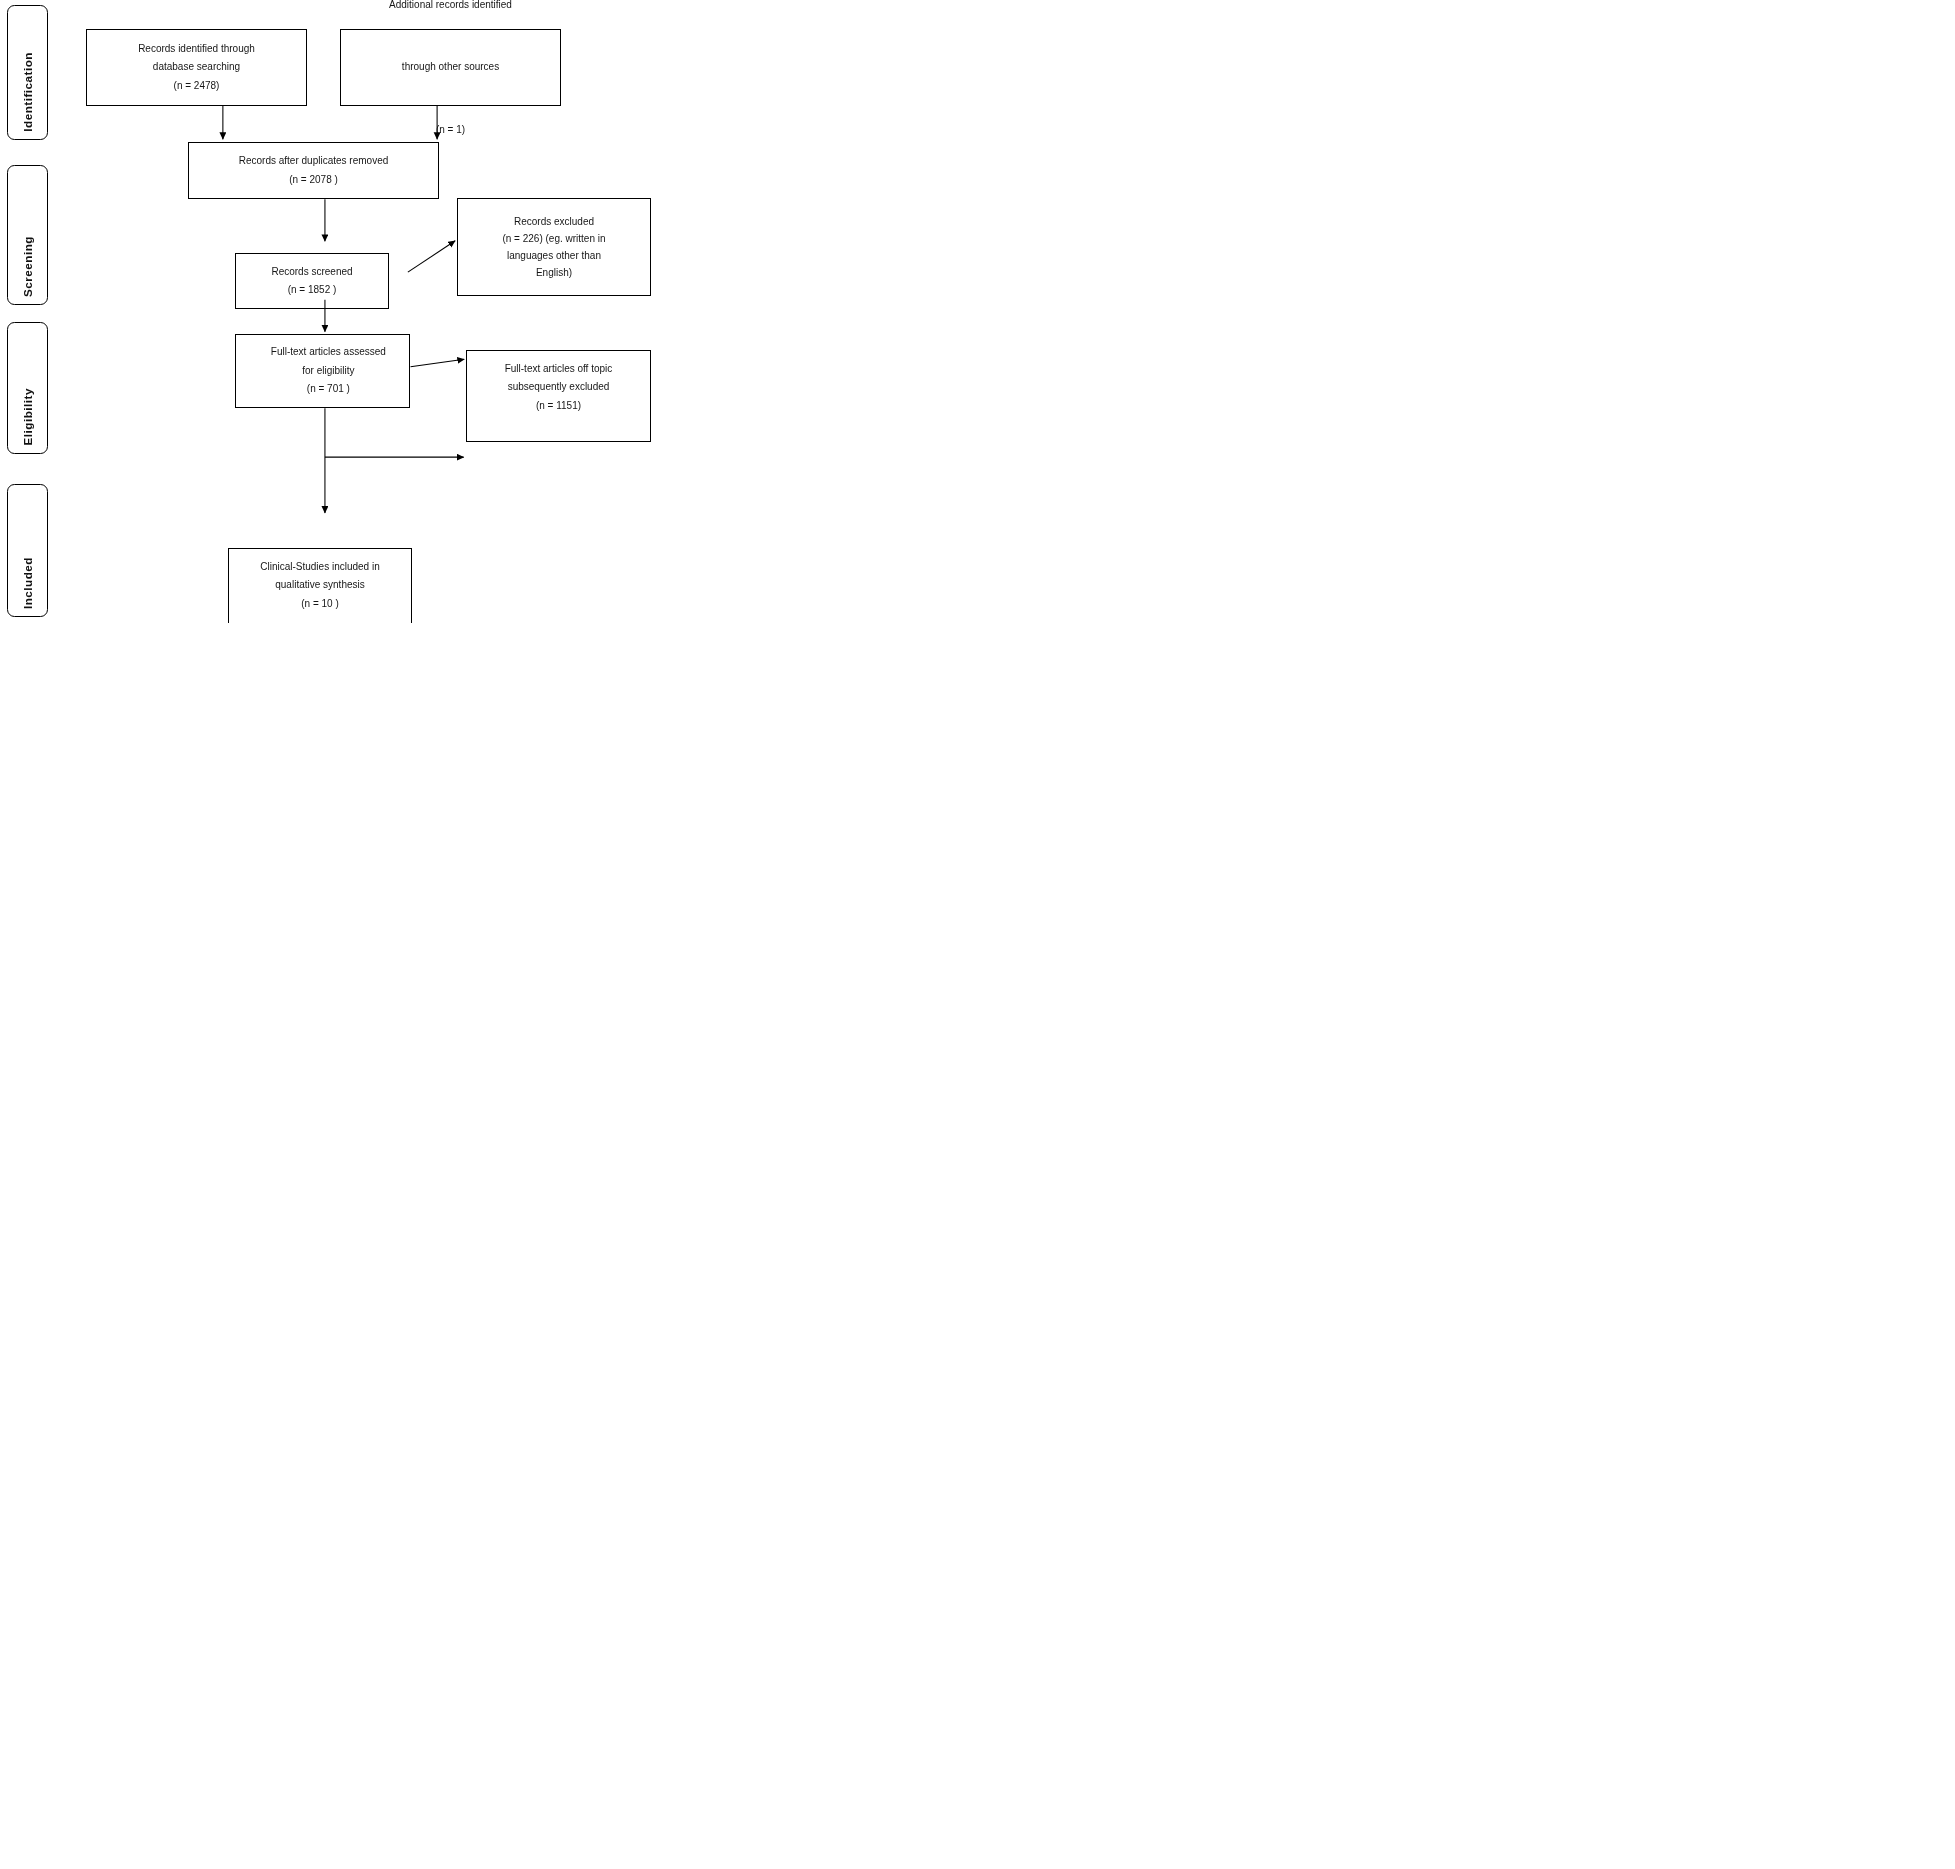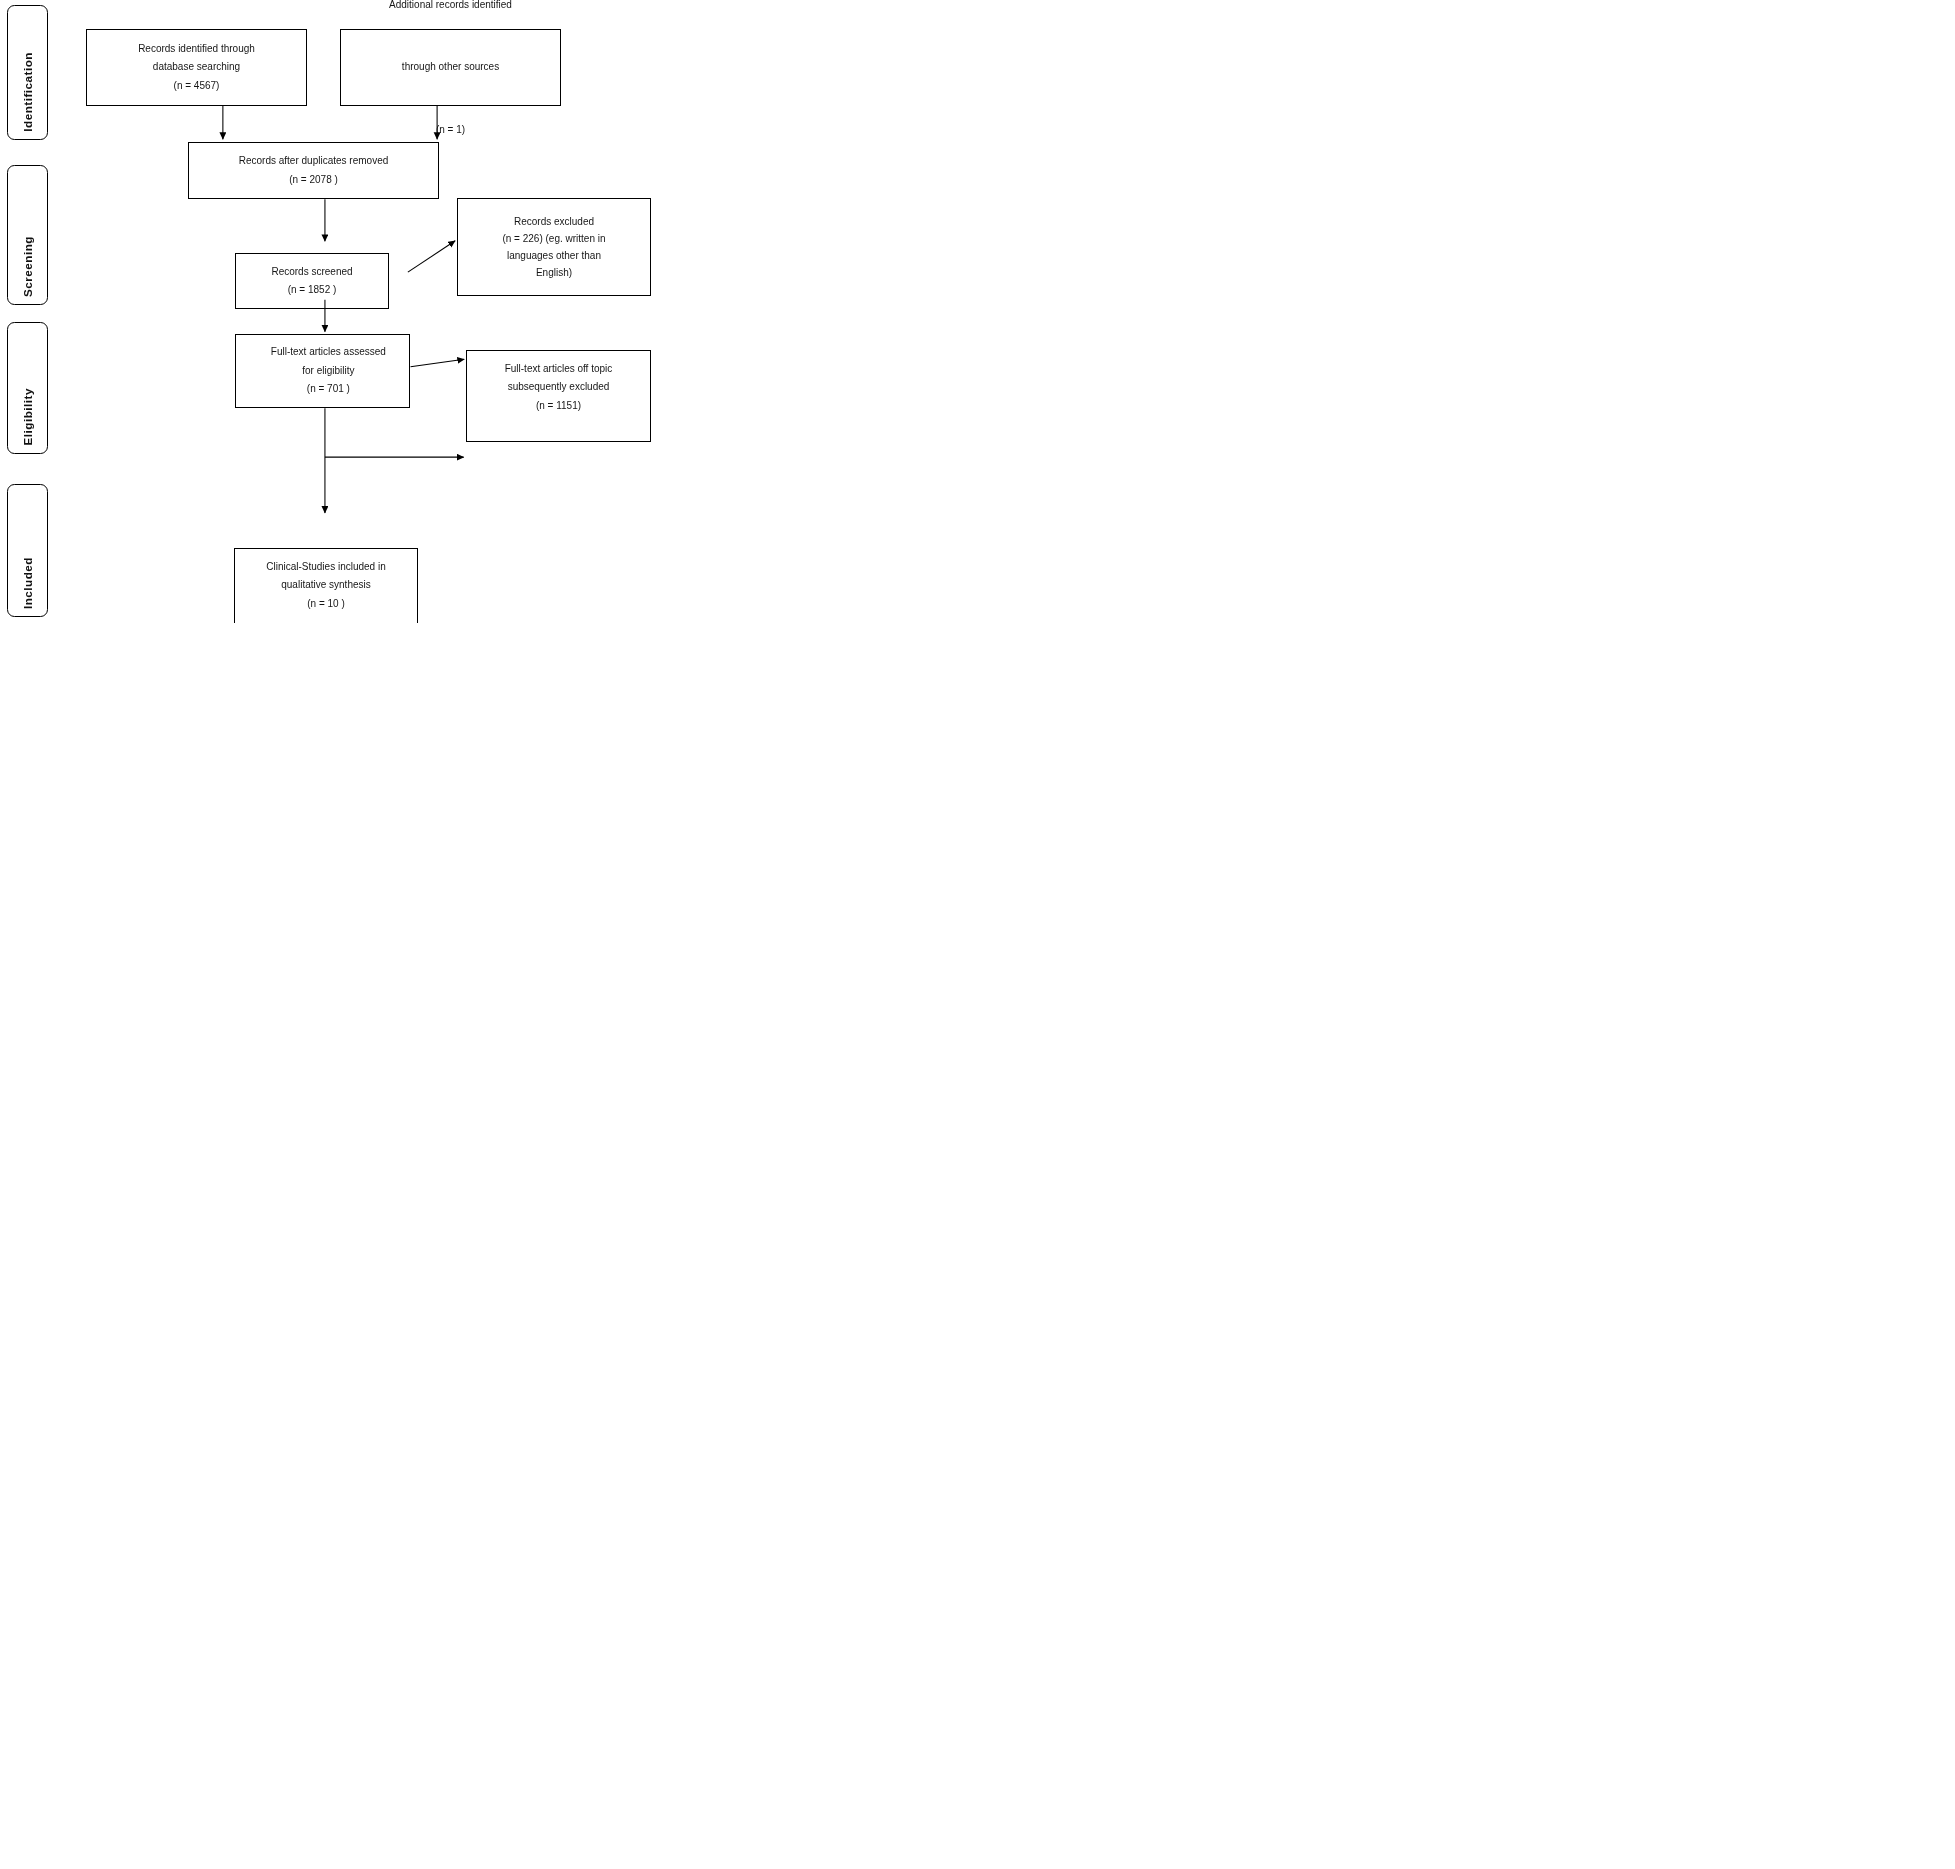--- a/index.html
+++ b/index.html
@@ -86,21 +86,21 @@
   <div class="stage" style="top:322px; height:132px;">
     <span class="stage-label">Eligibility</span>
   </div>
   <div class="stage" style="top:484px; height:133px;">
     <span class="stage-label">Included</span>
   </div>
 
   <div class="box" style="left:86px; top:29px; width:221px; height:77px;">
     <span>Records identified through</span>
     <span>database searching</span>
-    <span>(n = 4567)</span>
+    <span>(n = 2478)</span>
   </div>
 
   <div class="box" style="left:340px; top:29px; width:221px; height:77px;gap:44px;">
     <span>Additional records identified</span>
     <span>through other sources</span>
     <span>(n = 1)</span>
   </div>
 
   <div class="box" style="left:188px; top:142px; width:251px; height:57px;">
     <span>Records after duplicates removed</span>
@@ -125,21 +125,21 @@
     <span>(n = 701 )</span>
   </div>
 
   <div class="box top-align" style="left:466px; top:317px; width:185px; height:92px;">
     <span>Full-text articles  off topic</span>
     <span>subsequently excluded</span>
     <span>(n = 1151)</span>
   </div>
 
 
-  <div class="box top-align" style="left:234px; top:515px; width:184px; height:84px;">
+  <div class="box top-align" style="left:228px; top:515px; width:184px; height:84px;">
     <span>Clinical-Studies included in</span>
     <span>qualitative synthesis</span>
     <span>(n = 10 )</span>
   </div>
 
   <svg class="arrows" viewBox="0 0 1226 1172">
     <defs>
       <marker id="ah" markerWidth="15" markerHeight="14" refX="13" refY="6.5" orient="auto" markerUnits="userSpaceOnUse">
         <path d="M0,0 L14,6.5 L0,13 Z" fill="#000"></path>
       </marker>

